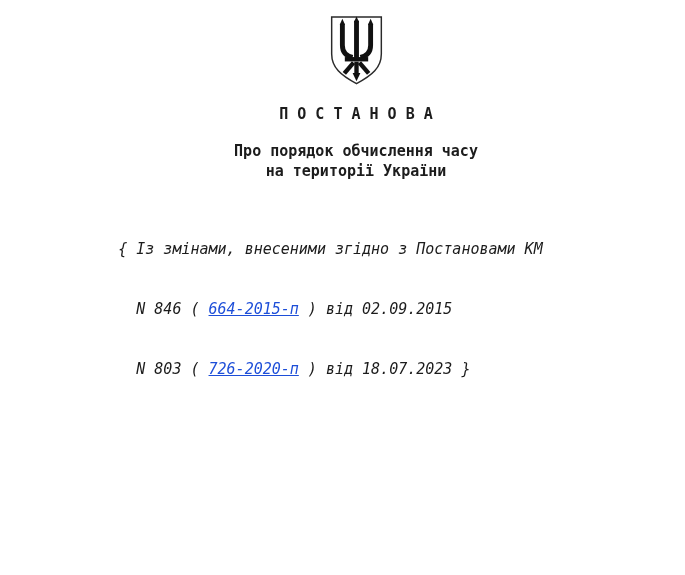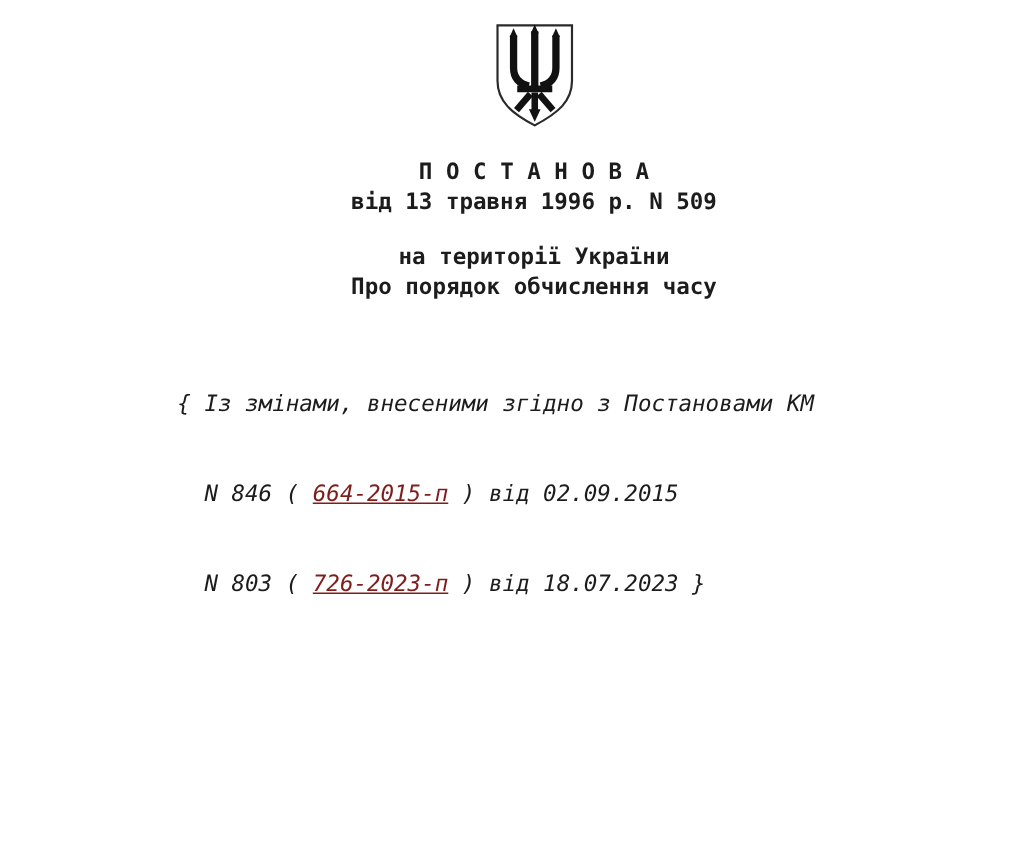--- a/index.html
+++ b/index.html
@@ -23,21 +23,21 @@
     height: 74px;
     display: flex;
     justify-content: center;
   }
   .org-heading   { margin-top: 26px; }
   .decree-block  { margin-top: 17px; }
   .title-block   { margin-top: 17px; }
   .amendments    { margin-top: 18px; font-style: italic; }
   .preamble      { margin-top: 37px; }
   a.doc-link {
-    color: #7f1d1d;
+    color: #1d4ed8;
     text-decoration: underline;
     cursor: pointer;
   }
 </style>
 </head>
 <body>
 
 <div class="doc">
 
   <div class="emblem-wrap">
@@ -57,32 +57,31 @@
         <path d="M12.8,12 L15.5,6 L18.2,12 Z"></path>
         <path d="M41.8,12 L44.5,6 L47.2,12 Z"></path>
         <path d="M26,61.5 L30,70 L34,61.5 Z"></path>
       </g>
     </svg>
   </div>
 
 
   <div class="decree-block center bold">
     <div>П О С Т А Н О В А</div>
-    <div>від 13 травня 1996 р. N 509</div>
   </div>
 
   <div class="title-block center bold">
+    <div>Про порядок обчислення часу</div>
     <div>на території України</div>
-    <div>Про порядок обчислення часу</div>
   </div>
 
   <div class="amendments pre">
     <div>       { Із змінами, внесеними згідно з Постановами КМ</div>
     <div><span>         N 846 ( </span><a class="doc-link">664-2015-п</a><span> ) від 02.09.2015</span></div>
-    <div><span>         N 803 ( </span><a class="doc-link">726-2023-п</a><span> ) від 18.07.2023 }</span></div>
+    <div><span>         N 803 ( </span><a class="doc-link">726-2020-п</a><span> ) від 18.07.2023 }</span></div>
   </div>
 
   <div class="preamble pre">
     
     
     
   </div>
 
 </div>
 

